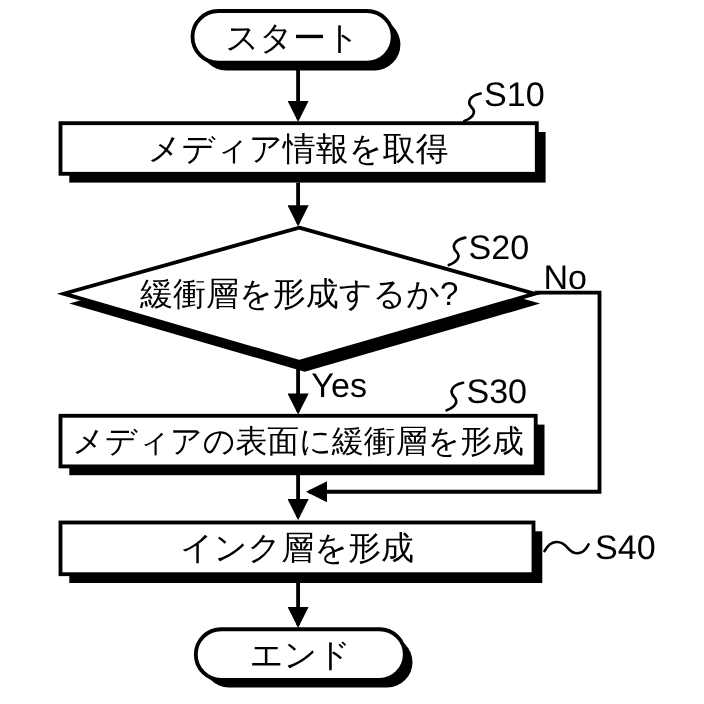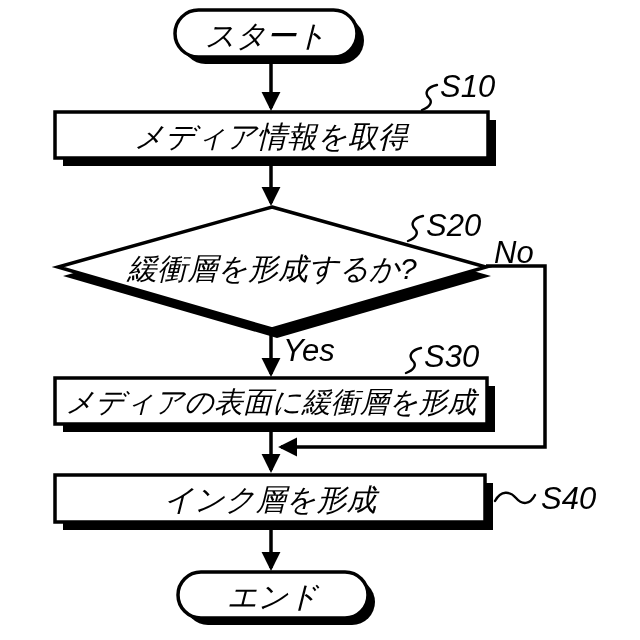--- a/index.html
+++ b/index.html
@@ -6,21 +6,20 @@
     margin: 0;
     padding: 0;
     background: #ffffff;
   }
   .stage {
     position: relative;
     width: 640px;
     height: 640px;
     background: #ffffff;
     overflow: hidden;
-    font-style: italic;
   }
   svg { display: block; }
   .shape {
     fill: #ffffff;
     stroke: #000000;
     stroke-width: 3.5;
   }
   .shadow {
     fill: #000000;
     stroke: none;

